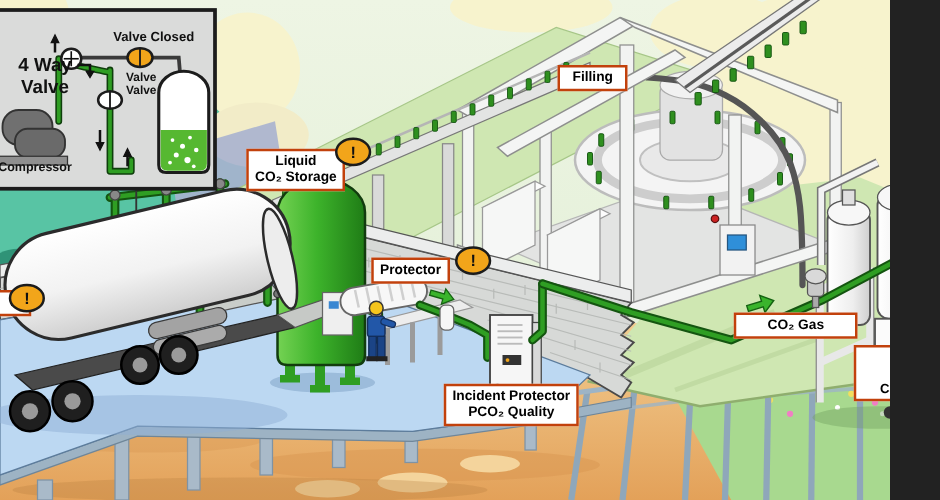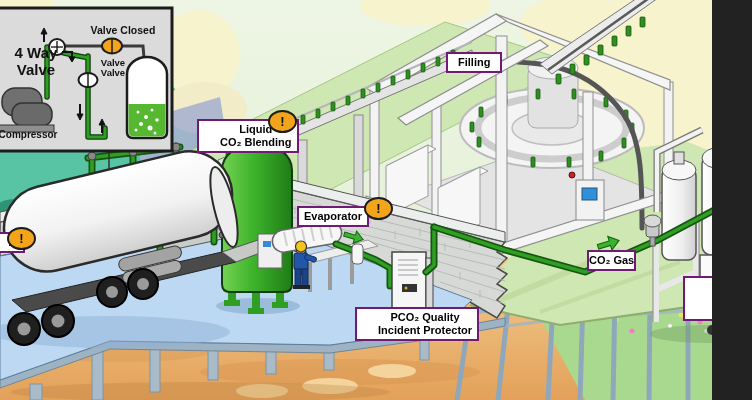--- a/index.html
+++ b/index.html
@@ -5,24 +5,24 @@
   html,body{margin:0;padding:0;background:#222;}
   .stage{position:relative;width:712px;height:400px;overflow:hidden;
          font-family:Liberation Sans, sans-serif;background:#e9f2da;}
   .stage svg{position:absolute;left:0;top:0;}
   
   .pipe-outer{fill:none;stroke:#145510;stroke-width:7;stroke-linejoin:round;stroke-linecap:round;}
   .pipe-inner{fill:none;stroke:#2f9e23;stroke-width:3.6;stroke-linejoin:round;stroke-linecap:round;}
   .ipipe-outer{fill:none;stroke:#0f3f0c;stroke-width:5.5;stroke-linejoin:round;stroke-linecap:round;}
   .ipipe-inner{fill:none;stroke:#2f9e23;stroke-width:3;stroke-linejoin:round;stroke-linecap:round;}
   
-  .lbl{position:absolute;background:#fff;border:2px solid #701a75;color:#000;
+  .lbl{position:absolute;background:#fff;border:2px solid #c2410c;color:#000;
        font-weight:bold;text-align:center;font-size:11px;line-height:1.18;
        padding:2px 5px;white-space:nowrap;z-index:30;}
-  .lbl span{display:block;margin-left:16px;}
+  .lbl span{display:block;}
   .ins{position:absolute;color:#111;font-weight:bold;text-align:center;z-index:31;line-height:1.1;}
   .warn{position:absolute;width:25px;height:19px;background:#f2a51a;border:2px solid #1c1c1c;
         border-radius:50%;display:flex;align-items:center;justify-content:center;
         font-weight:bold;font-size:13px;color:#111;z-index:32;cursor:pointer;}
 </style>
 </head>
 <body>
 
 <div class="stage">
 
@@ -497,32 +497,32 @@
 <div class="ins" style="left:92px;top:58px;width:42px;font-size:9.5px;">
   <span style="display:block">Valve</span>
   <span style="display:block">Valve</span>
 </div>
 <div class="ins" style="left:-4px;top:129px;width:64px;font-size:10px;white-space:nowrap;">Compressor</div>
 
 <div class="lbl" style="left:-64px;top:232px;width:72px;text-align:right;padding-right:8px;">n</div>
 
 <div class="lbl" style="left:197px;top:119px;">
   <span>Liquid</span>
-  <span>CO₂ Blending</span>
+  <span>CO₂ Storage</span>
 </div>
 
-<div class="lbl" style="left:297px;top:206px;">Evaporator</div>
+<div class="lbl" style="left:297px;top:206px;">Protector</div>
 
 <div class="lbl" style="left:446px;top:52px;padding:2px 10px;">Filling</div>
 
-<div class="lbl" style="left:587px;top:250px;padding:2px 0;text-align:center;">CO₂ Gas</div>
+<div class="lbl" style="left:587px;top:250px;padding:2px 25px;text-align:center;">CO₂ Gas</div>
 
 <div class="lbl" style="left:355px;top:307px;">
+  <span>Incident Protector</span>
   <span>PCO₂ Quality</span>
-  <span>Incident Protector</span>
 </div>
 
 <div class="lbl" style="left:683px;top:276px;width:90px;font-size:10.5px;text-align:center;">
   <span>Make-Up</span>
   <span>Blending</span>
   <span>Carbonation</span>
 </div>
 
 <div class="warn" style="left:7px;top:227px;">
       <span>!</span>

